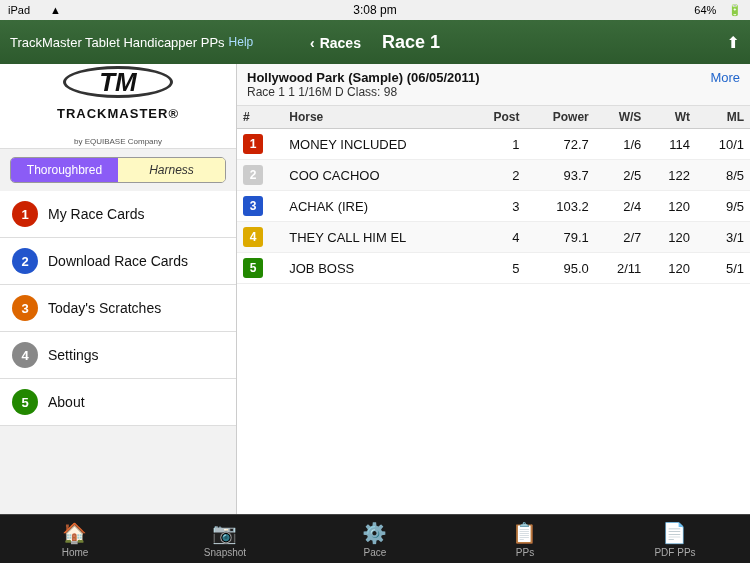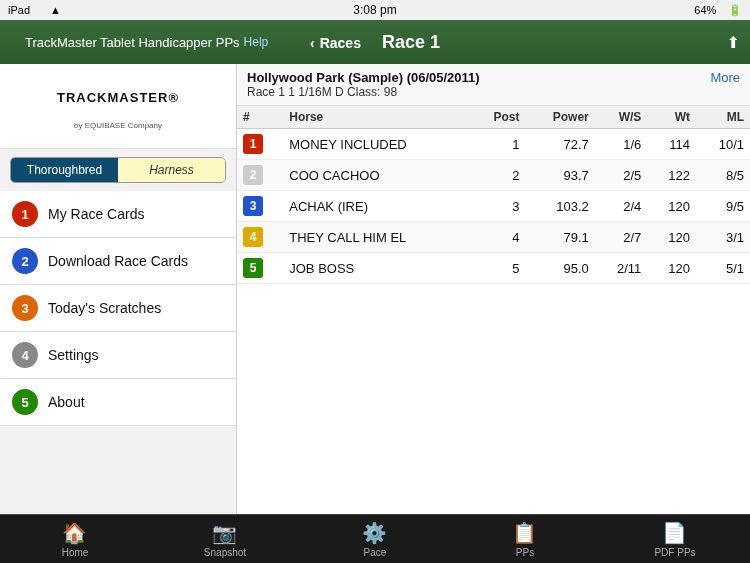--- a/index.html
+++ b/index.html
@@ -108,21 +108,21 @@
     }
     .segment-btn {
       flex: 1;
       padding: 5px 0;
       text-align: center;
       font-size: 12px;
       font-weight: 500;
       cursor: pointer;
     }
     .segment-btn.active {
-      background: #0c4a6e;
+      background: #8b5cf6;
       color: white;
     }
     .segment-btn.inactive {
       background: #fef9c3;
       color: #333;
       font-style: italic;
     }
 
     
     .menu-item {
@@ -259,21 +259,20 @@
       position: relative;
     }
     .left-section {
       display: flex;
       align-items: center;
     }
     .app-name-section {
       font-size: 13px;
       font-weight: 500;
       color: white;
-      margin-left: 15px;
     }
     .help-link {
       font-size: 12px;
       color: #aaddff;
       margin-left: 4px;
     }
     .race-title-center {
       position: absolute;
       left: 50%;
       transform: translateX(-50%);
@@ -318,20 +317,23 @@
     </div>
   </div>
 </div>
 
 <div id="main-layout">
 
   <div id="sidebar">
 
     <div id="logo-area">
       <div class="tm-logo">
+        <div class="tm-oval">
+          <span class="tm-text">TM</span>
+        </div>
         <div class="trackmaster-text">TRACKMASTER®</div>
         <div class="equibase-text">by EQUIBASE Company</div>
       </div>
     </div>
 
     <div id="segment-control">
       <div class="segment-btn active">Thoroughbred</div>
       <div class="segment-btn inactive">Harness</div>
     </div>
 

